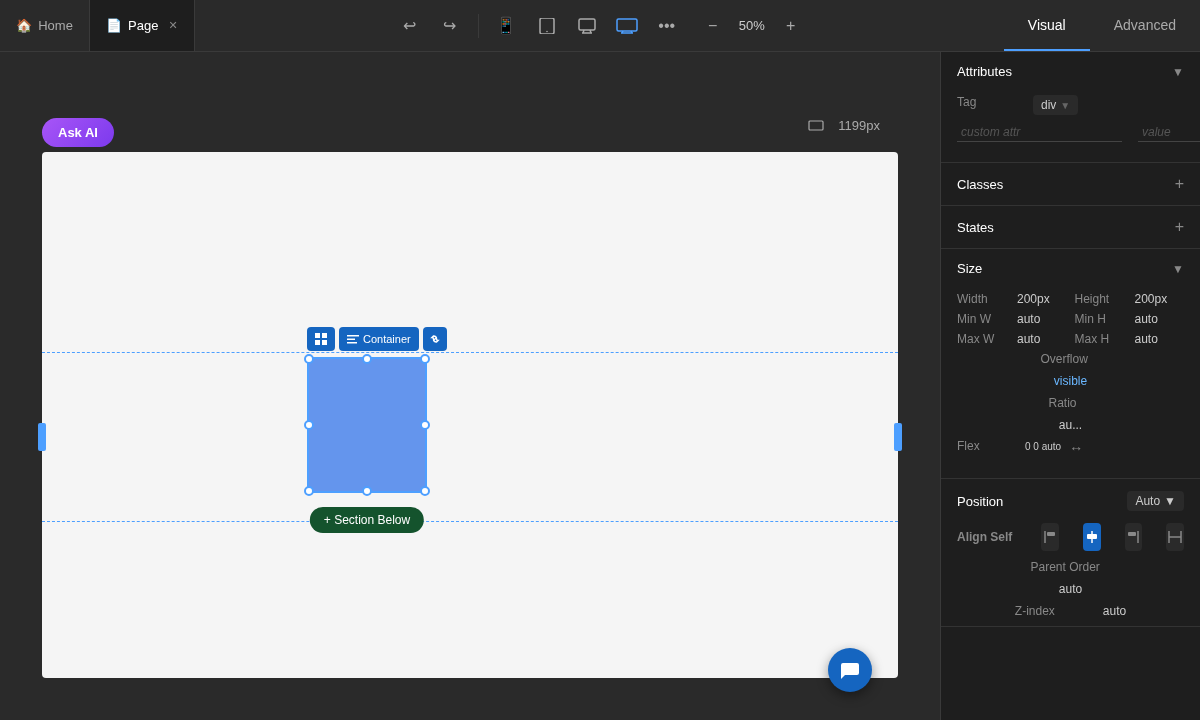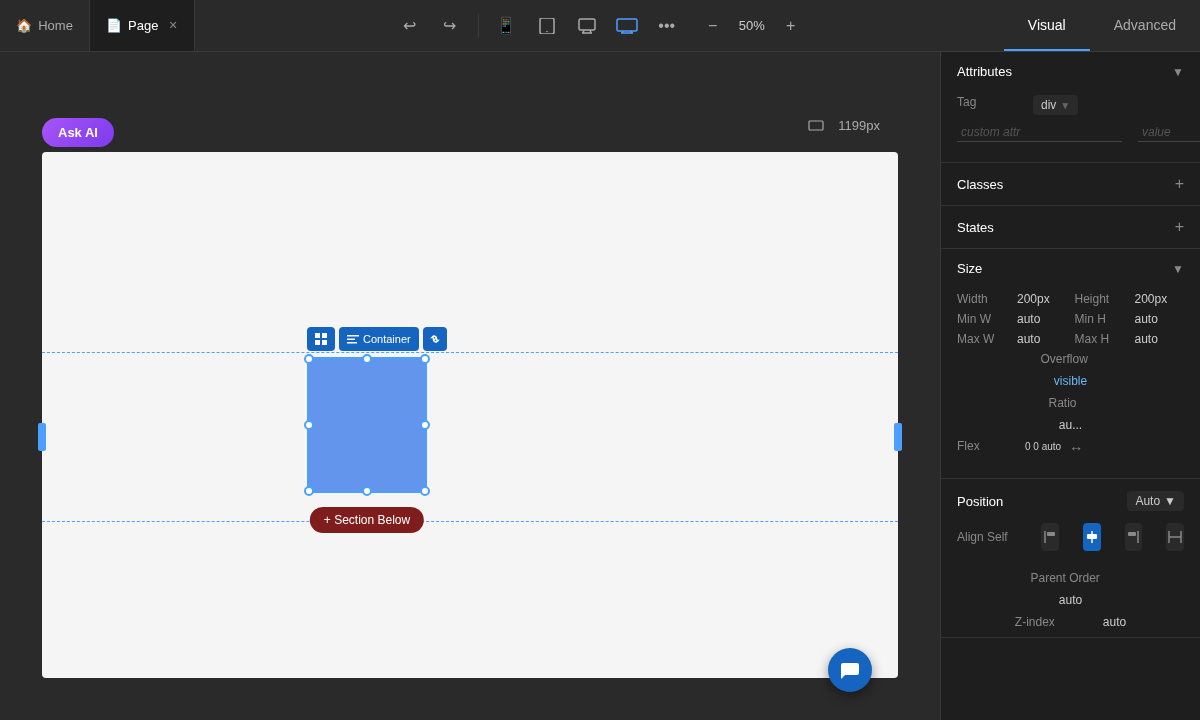--- a/index.html
+++ b/index.html
@@ -246,21 +246,21 @@
     .rh-bl { bottom: -5px; left: -5px; }
     .rh-bc { bottom: -5px; left: 50%; transform: translateX(-50%); }
     .rh-br { bottom: -5px; right: -5px; }
 
     
     .section-below-btn {
       position: absolute;
       bottom: -40px;
       left: 50%;
       transform: translateX(-50%);
-      background: #7f1d1d;
+      background: #14532d;
       color: #fff;
       font-size: 12px;
       padding: 6px 14px;
       border-radius: 16px;
       cursor: pointer;
       white-space: nowrap;
     }
 
     
     .chat-fab {
@@ -417,21 +417,22 @@
       cursor: pointer;
       font-size: 12px;
       color: #ccc;
     }
 
     .align-self-row {
       display: flex;
       align-items: center;
       gap: 24px;
       padding: 0 16px;
-      margin-bottom: 20px;
+      margin-bottom: 9px;
+      font-weight: bold;
     }
     .align-btn {
       width: 32px;
       height: 28px;
       display: flex;
       align-items: center;
       justify-content: center;
       background: #2a2a2a;
       border-radius: 4px;
       cursor: pointer;

